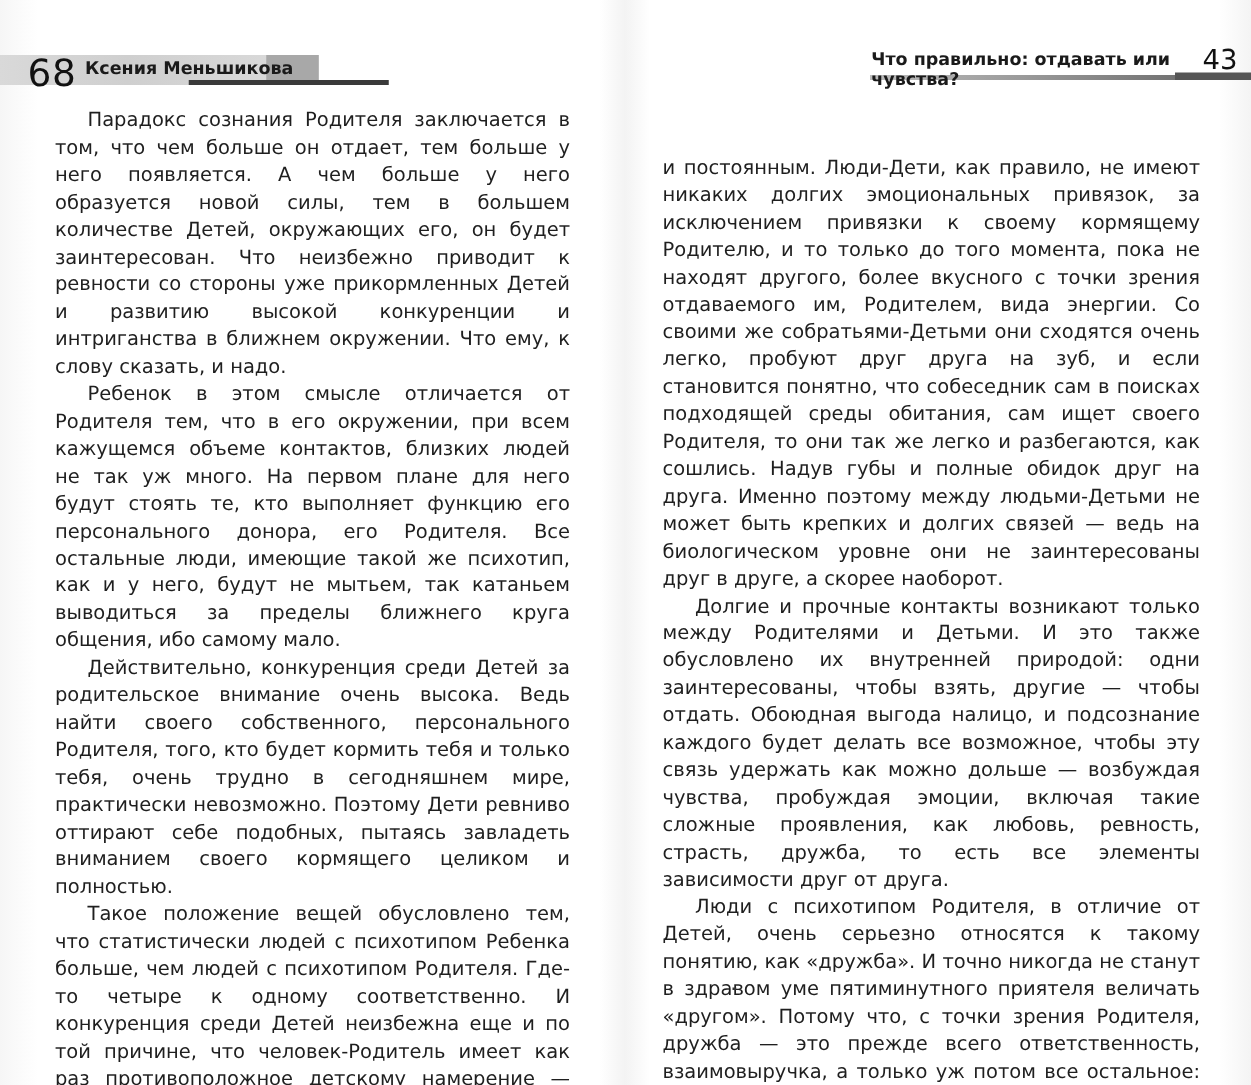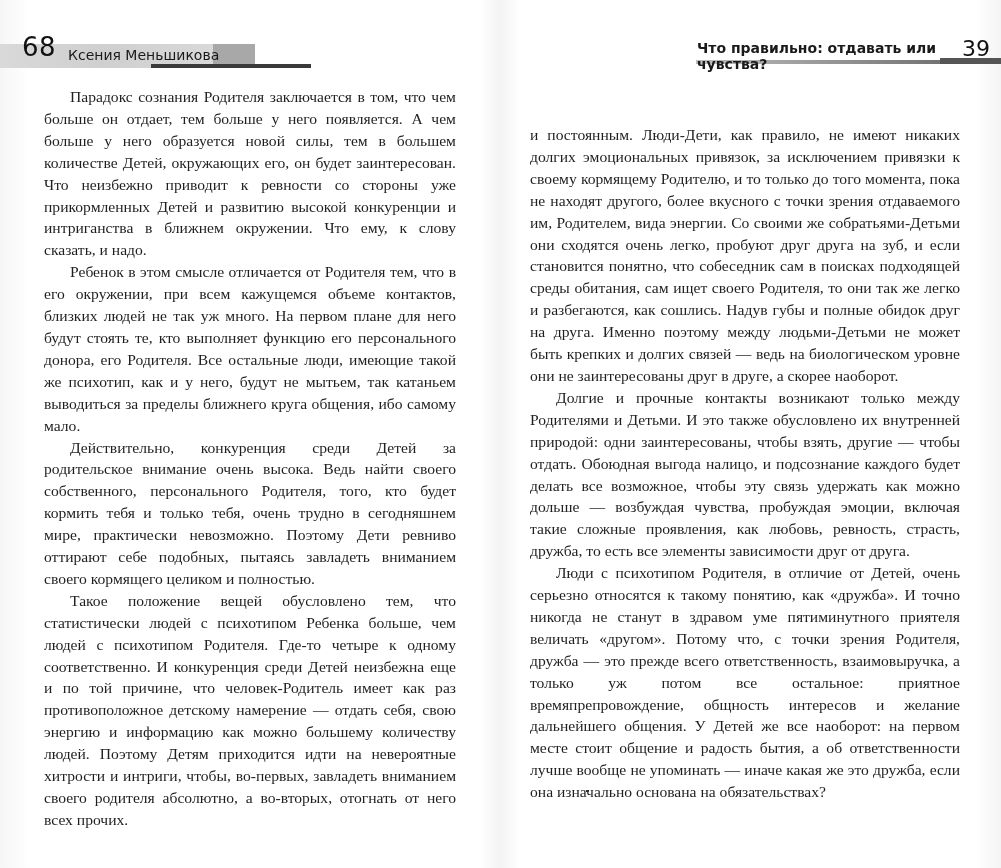--- a/index.html
+++ b/index.html
@@ -43,31 +43,31 @@
       background: #a8a8a8;
     }
     .rh-left-rule {
       position: absolute;
       left: 151px; top: 64px;
       width: 160px; height: 4px;
       background: #3a3a3a;
     }
     .folio-left {
       position: absolute;
-      left: 22px; top: 32px;
-      font-size: 26px;
+      left: 22px; top: 42px;
+      font-size: 30px;
       font-weight: normal;
       color: #111;
       letter-spacing: 0.5px;
     }
     .author {
       position: absolute;
       left: 68px; top: 47px;
       font-size: 14px;
-      font-weight: normal;
+      font-weight: bold;
       color: #1a1a1a;
     }
 
     
     .rh-right-rule {
       position: absolute;
       left: 196px; top: 60px;
       width: 305px; height: 4px;
       background: linear-gradient(to right, #bdbdbd 0%, #9a9a9a 40%, #6e6e6e 85%, #505050 100%);
     }
@@ -97,21 +97,20 @@
       font-size: 15.6px;
       line-height: 21.9px;
       text-align: justify;
       color: #1f1f1f;
     }
     .page-left .body { left: 44px; top: 86px; width: 412px; }
     .page-right .body { left: 30px; top: 80px; width: 430px; }
     .body p {
       margin: 0;
       text-indent: 26px;
-      font-family: Liberation Serif, serif;
     }
     .body p.cont { text-indent: 0; margin-top: 44px; }
 
     .mark {
       position: absolute;
       left: 86px; top: 790px;
       width: 3px; height: 2px;
       background: #333;
     }
   </style>
@@ -133,21 +132,21 @@
       <p>Действительно, конкуренция среди Детей за родительское внимание очень высока. Ведь найти своего собственного, персонального Родителя, того, кто будет кормить тебя и только тебя, очень трудно в сегодняшнем мире, практически невозможно. Поэтому Дети ревниво оттирают себе подобных, пытаясь завладеть вниманием своего кормящего целиком и полностью.</p>
       <p>Такое положение вещей обусловлено тем, что статистически людей с психотипом Ребенка больше, чем людей с психотипом Родителя. Где-то четыре к одному соответственно. И конкуренция среди Детей неизбежна еще и по той причине, что человек-Родитель имеет как раз противоположное детскому намерение — отдать себя, свою энергию и информацию как можно большему количеству людей. Поэтому Детям приходится идти на невероятные хитрости и интриги, чтобы, во-первых, завладеть вниманием своего родителя абсолютно, а во-вторых, отогнать от него всех прочих.</p>
 
     </div>
   </div>
 
   <div class="page page-right">
     <div class="rh-right-rule"></div>
     <div class="rh-right-dark"></div>
     <div class="chapter-title">Что правильно: отдавать или чувства?</div>
-    <div class="folio-right">39</div>
+    <div class="folio-right">43</div>
 
     <div class="body">
       <p class="cont">и постоянным. Люди-Дети, как правило, не имеют никаких долгих эмоциональных привязок, за исключением привязки к своему кормящему Родителю, и то только до того момента, пока не находят другого, более вкусного с точки зрения отдаваемого им, Родителем, вида энергии. Со своими же собратьями-Детьми они сходятся очень легко, пробуют друг друга на зуб, и если становится понятно, что собеседник сам в поисках подходящей среды обитания, сам ищет своего Родителя, то они так же легко и разбегаются, как сошлись. Надув губы и полные обидок друг на друга. Именно поэтому между людьми-Детьми не может быть крепких и долгих связей — ведь на биологическом уровне они не заинтересованы друг в друге, а скорее наоборот.</p>
       <p>Долгие и прочные контакты возникают только между Родителями и Детьми. И это также обусловлено их внутренней природой: одни заинтересованы, чтобы взять, другие — чтобы отдать. Обоюдная выгода налицо, и подсознание каждого будет делать все возможное, чтобы эту связь удержать как можно дольше — возбуждая чувства, пробуждая эмоции, включая такие сложные проявления, как любовь, ревность, страсть, дружба, то есть все элементы зависимости друг от друга.</p>
       <p>Люди с психотипом Родителя, в отличие от Детей, очень серьезно относятся к такому понятию, как «дружба». И точно никогда не станут в здравом уме пятиминутного приятеля величать «другом». Потому что, с точки зрения Родителя, дружба — это прежде всего ответственность, взаимовыручка, а только уж потом все остальное: приятное времяпрепровождение, общность интересов и желание дальнейшего общения. У Детей же все наоборот: на первом месте стоит общение и радость бытия, а об ответственности лучше вообще не упоминать — иначе какая же это дружба, если она изначально основана на обязательствах?</p>
     </div>
     <div class="mark"></div>
   </div>
 
 </div>

